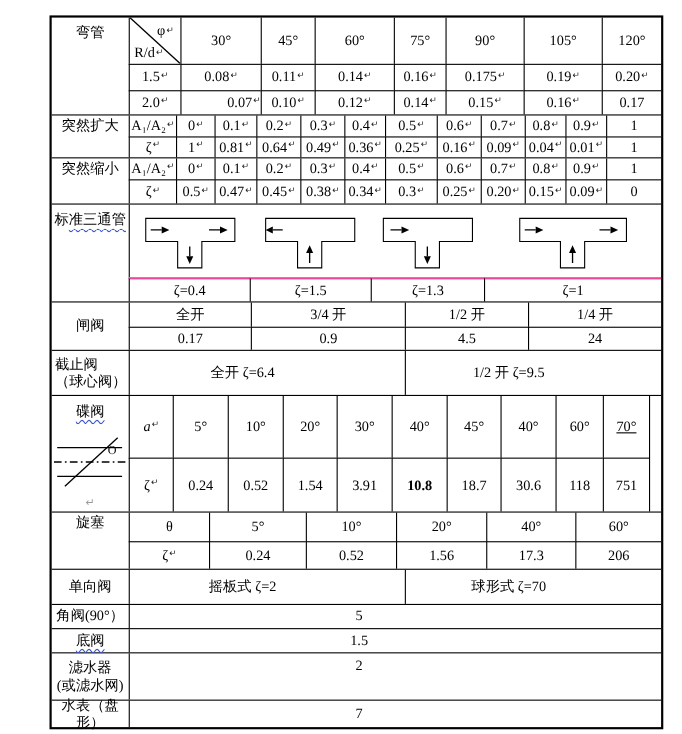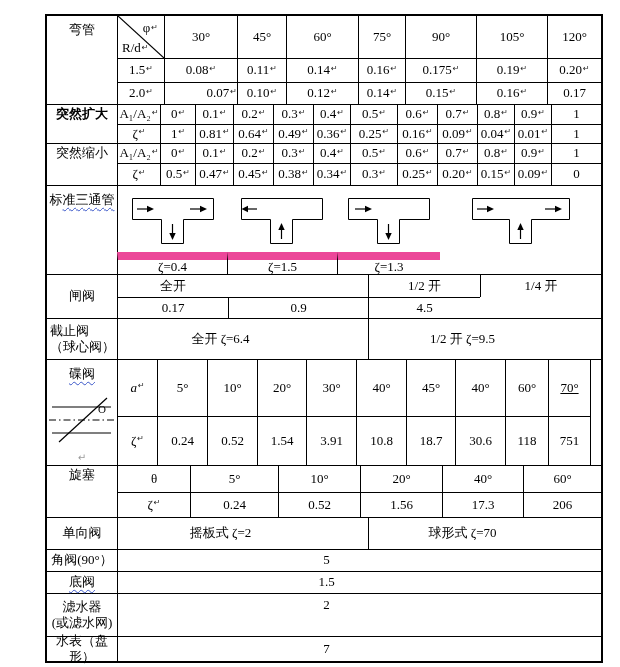--- a/index.html
+++ b/index.html
@@ -22,21 +22,21 @@
   #sec-check{grid-template-columns:70px 251px 233px;grid-template-rows:31px}
   #sec-angle,#sec-foot,#sec-strainer,#sec-meter{grid-template-columns:70px 484px}
   #sec-angle{grid-template-rows:21px}
   #sec-foot{grid-template-rows:21px}
   #sec-strainer{grid-template-rows:42px}
   #sec-meter{grid-template-rows:24px}
 
   .c{display:flex;align-items:center;justify-content:center;position:relative;line-height:1.25;text-align:center}
   .bl{border-left:1px solid #000}
   .bt{border-top:1px solid #000}
-  .bt2{border-top:8px solid #ec4899}
+  .bt2{border-top:2px solid #ec4899}
   .label{flex-direction:column}
   .lab-top{justify-content:flex-start;padding-top:6px}
   .lab-top2{justify-content:flex-start;padding-top:1px}
   .lab-left{align-items:flex-start;padding-left:3px;text-align:left}
   .rm{font-family:"DejaVu Sans",sans-serif;font-size:8px;color:#222;margin-left:1px;position:relative;top:-2px}
   .corner-top{position:absolute;top:4px;right:6px}
   .corner-bot{position:absolute;bottom:2px;left:4px}
   .diag svg{position:absolute;left:0;top:0;width:100%;height:100%}
   .wavy{text-decoration:underline;text-decoration-style:wavy;text-decoration-color:#3a56c8;text-decoration-thickness:1px;text-underline-offset:3px}
   .pilcrow{color:#9a9a9a;font-family:"DejaVu Sans",sans-serif;font-size:10px;margin-top:7px}
@@ -131,21 +131,21 @@
           <span>0.15</span>
           <span class="rm">↵</span>
         </div>
         <div class="c bl bt" style="grid-area: 3 / 8;">
           <span>0.16</span>
           <span class="rm">↵</span>
         </div>
         <div class="c bl bt" style="grid-area: 3 / 9;">0.17</div>
       </div>
     <div class="sec" id="sec-expansion">
-        <div class="c label lab-top2" style="grid-area: 1 / 1 / span 2; font-weight: bold;">
+        <div class="c label lab-top2" style="grid-area: 1 / 1 / span 2;">
           <span>突然扩大</span>
         </div>
         <div class="c bl" style="grid-area: 1 / 2;">
           <span>A₁/A₂</span>
           <span class="rm">↵</span>
         </div>
         <div class="c bl" style="grid-area: 1 / 3;">
           <span>0</span>
           <span class="rm">↵</span>
         </div>
@@ -368,30 +368,33 @@
             <polygon points="16,10.8 23,14 16,17.2"></polygon>
           <line x1="74" y1="14" x2="84" y2="14"></line>
             <polygon points="84,10.8 91,14 84,17.2"></polygon>
           <line x1="49.5" y1="44" x2="49.5" y2="35"></line>
             <polygon points="46.3,35 52.7,35 49.5,28"></polygon>
         </svg>
       </div>
       <div class="c bl bt2" style="grid-column:2;grid-row:2">ζ=0.4</div>
       <div class="c bl bt2" style="grid-column:3;grid-row:2">ζ=1.5</div>
       <div class="c bl bt2" style="grid-column:4;grid-row:2">ζ=1.3</div>
+      <div class="c bl bt2" style="grid-column:5;grid-row:2">ζ=1</div>
     </div>
 
     <div class="sec" id="sec-gate">
       <div class="c bl" style="grid-column:2;grid-row:1">全开</div>
       <div class="c label" style="grid-column:1;grid-row:1 / span 2">闸阀</div>
+      <div class="c bl" style="grid-column:3;grid-row:1">3/4 开</div>
       <div class="c bl" style="grid-column:4;grid-row:1">1/2 开</div>
       <div class="c bl" style="grid-column:5;grid-row:1">1/4 开</div>
       <div class="c bl bt" style="grid-column:2;grid-row:2">0.17</div>
       <div class="c bl bt" style="grid-column:3;grid-row:2">0.9</div>
       <div class="c bl bt" style="grid-column:4;grid-row:2">4.5</div>
+      <div class="c bl bt" style="grid-column:5;grid-row:2">24</div>
     </div>
 
     <div class="sec" id="sec-globe">
       <div class="c label lab-left" style="grid-column:1;grid-row:1">
         <span>截止阀</span>
         <span>（球心阀）</span>
       </div>
       <div class="c bl span-left" style="grid-column:2;grid-row:1">全开 ζ=6.4</div>
       <div class="c bl span-left" style="grid-column:3;grid-row:1">1/2 开 ζ=9.5</div>
     </div>
@@ -422,21 +425,21 @@
         <div class="c bl" style="grid-area: 1 / 10;">60°</div>
         <div class="c bl" style="grid-area: 1 / 11; text-decoration: underline;">70°</div>
         <div class="c bl bt" style="grid-area: 2 / 2;">
           <span>ζ</span>
           <span class="rm">↵</span>
         </div>
         <div class="c bl bt" style="grid-area: 2 / 3;">0.24</div>
         <div class="c bl bt" style="grid-area: 2 / 4;">0.52</div>
         <div class="c bl bt" style="grid-area: 2 / 5;">1.54</div>
         <div class="c bl bt" style="grid-area: 2 / 6;">3.91</div>
-        <div class="c bl bt" style="grid-area: 2 / 7;">10.8</div>
+        <div class="c bl bt" style="grid-area: 2 / 7; font-weight: bold;">10.8</div>
         <div class="c bl bt" style="grid-area: 2 / 8;">18.7</div>
         <div class="c bl bt" style="grid-area: 2 / 9;">30.6</div>
         <div class="c bl bt" style="grid-area: 2 / 10;">118</div>
         <div class="c bl bt" style="grid-area: 2 / 11;">751</div>
         <div class="c bl" style="grid-area: 1 / 12 / span 2;"></div>
       </div>
     <div class="sec" id="sec-plug">
         <div class="c label lab-top2" style="grid-area: 1 / 1 / span 2;">
           <span>旋塞</span>
         </div>

